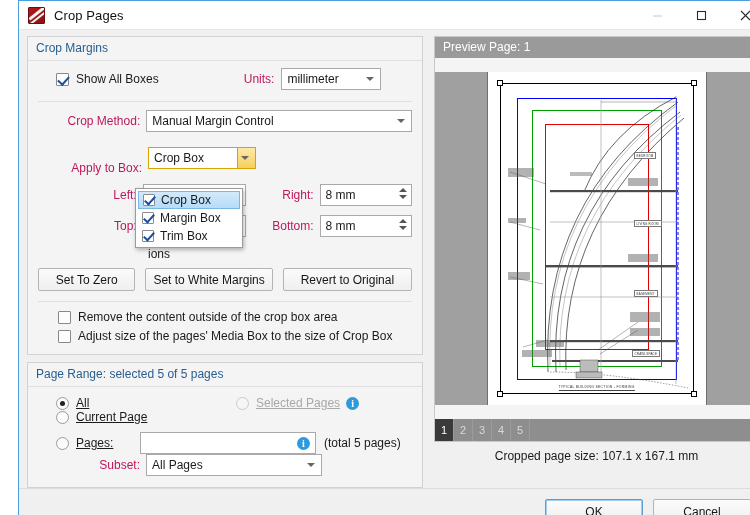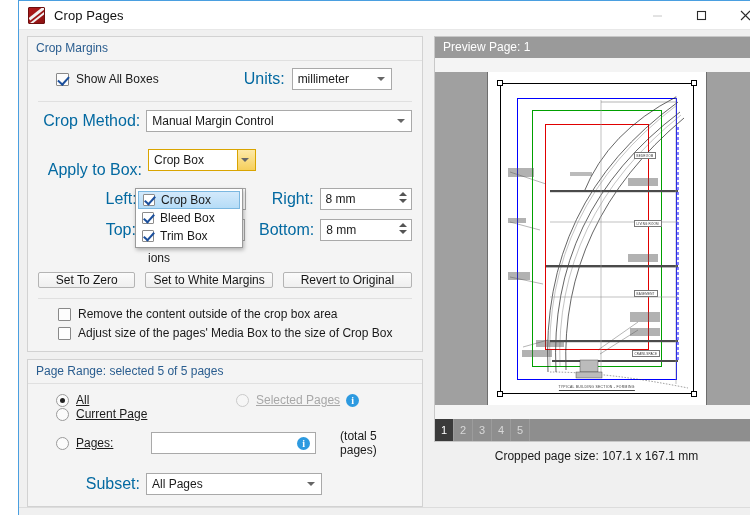--- a/index.html
+++ b/index.html
@@ -83,21 +83,21 @@
   .group-title {
     color: #2a5d8f;
     font-size: 12px;
     padding: 4px 0 5px 8px;
     border-bottom: 1px solid #e0e0e0;
   }
   .group-body { padding: 7px 10px 9px 10px; }
 
   
   .row { display: flex; align-items: center; margin-bottom: 9px; }
-  .lbl { font-size: 16px; color: #0369a1; text-align: right; }
+  .lbl { font-size: 12px; color: #be185d; text-align: right; }
 
   
   .cb {
     width: 13px; height: 13px; min-width: 13px;
     border: 1px solid #898989;
     background: #fdfdfd;
     position: relative; margin-right: 7px;
     border-radius: 1px;
   }
   .cb.checked::after {
@@ -148,21 +148,21 @@
     display: flex; flex-direction: column; gap: 3px;
   }
   .spin .up, .spin .dn { width: 0; height: 0; border-left: 4px solid transparent; border-right: 4px solid transparent; }
   .spin .up { border-bottom: 4px solid #555; }
   .spin .dn { border-top: 4px solid #555; }
 
   
   .btn {
     border: 1px solid #b4b4b4;
     background: linear-gradient(180deg,#fbfbfb 0%,#efefef 100%);
-    height: 16px;
+    height: 23px;
     display: flex; align-items: center; justify-content: center;
     font-size: 12px; color: #151515;
     border-radius: 2px;
   }
 
   .sep { height: 1px; background: #e0e0e0; margin: 3px 0 8px 0; }
 
   
   .info {
     width: 13px; height: 13px; border-radius: 50%;
@@ -419,21 +419,21 @@
             </div>
           </div>
 
           <div class="row" style="margin-bottom:8px;">
             <div style="display:flex;align-items:center;margin-left:18px;">
               <div class="rb"></div>
               <span class="ul">Current Page</span>
             </div>
           </div>
 
-          <div class="row" style="margin-bottom:16px;gap:16px;">
+          <div class="row" style="margin-bottom:0;">
             <div style="display:flex;align-items:center;margin-left:18px;width:84px;">
               <div class="rb"></div>
               <span class="ul">Pages:</span>
             </div>
             <div class="ctl" style="width:176px;">
               <span></span>
               <span class="info" style="position:absolute;right:5px;top:4px;margin-left:0;">i</span>
             </div>
             <span style="margin-left:8px;">(total 5 pages)</span>
           </div>
@@ -449,21 +449,21 @@
         </div>
       </div>
 
       <div id="dropdown">
         <div class="dd-item hi">
           <span class="dd-cb"></span>
           <span>Crop Box</span>
         </div>
         <div class="dd-item">
           <span class="dd-cb"></span>
-          <span>Bleed Box</span>
+          <span>Margin Box</span>
         </div>
         <div class="dd-item">
           <span class="dd-cb"></span>
           <span>Trim Box</span>
         </div>
       </div>
 
     </div>
 
     <div id="right-pane">

